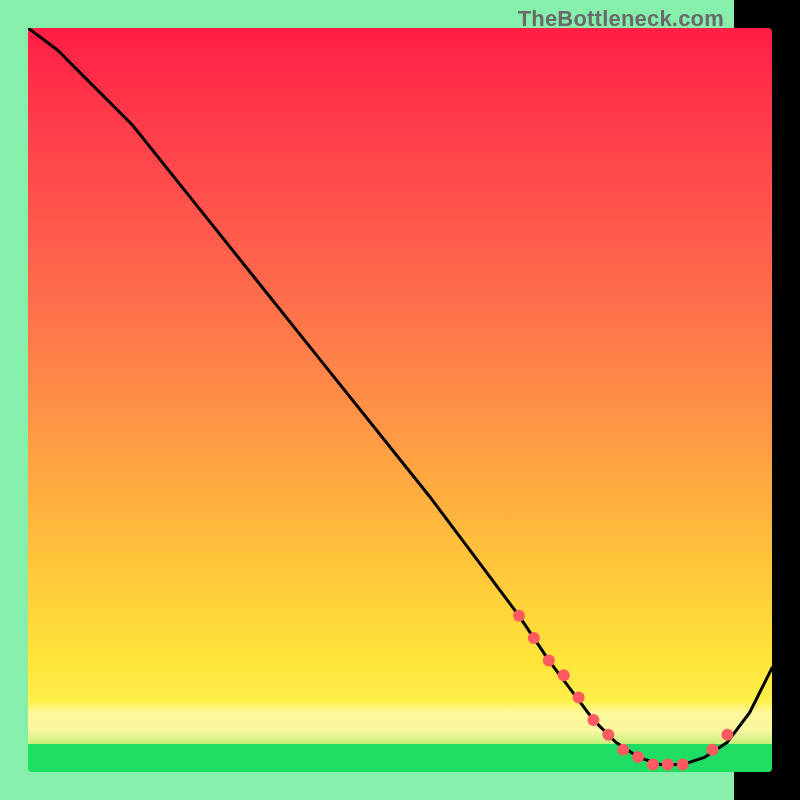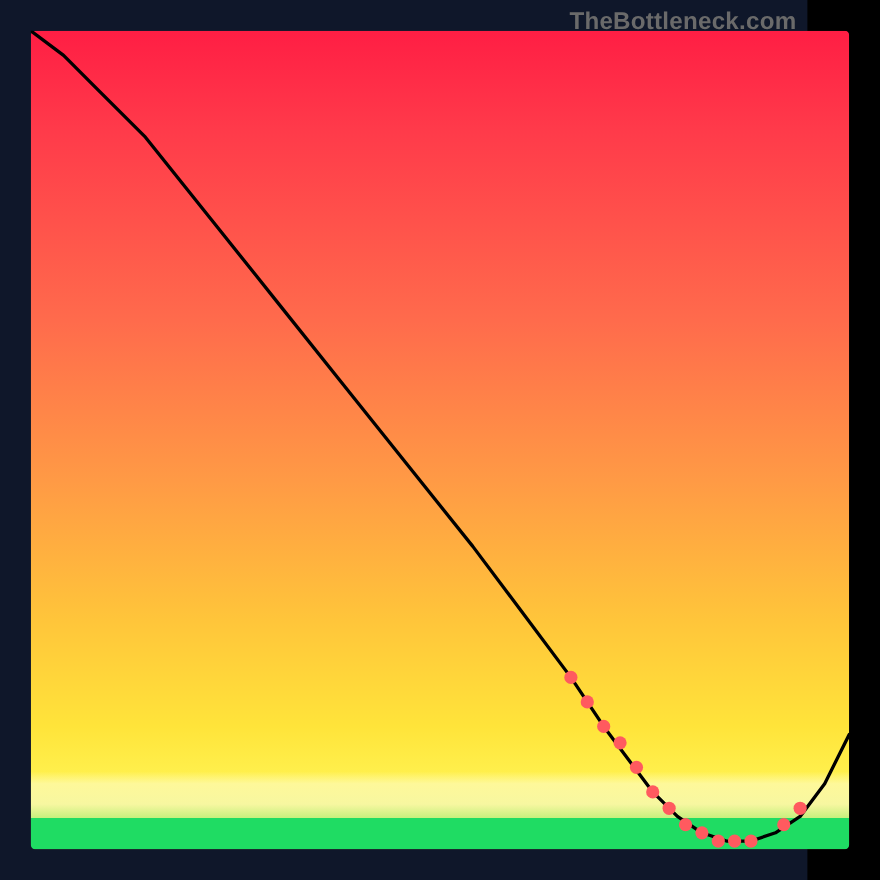--- a/index.html
+++ b/index.html
@@ -8,21 +8,21 @@
     width: 800px;
     height: 800px;
     background: #000;
     overflow: hidden;
     font-family: Arial, Helvetica, sans-serif;
   }
   .frame {
     position: relative;
     width: 734px;
     height: 800px;
-    background: #0f172a;
+    background: #86efac;
   }
   .watermark {
     position: absolute;
     top: 6px;
     right: 10px;
     color: #6a6a6a;
     font-size: 22px;
     font-weight: 600;
     letter-spacing: 0.2px;
     z-index: 3;

